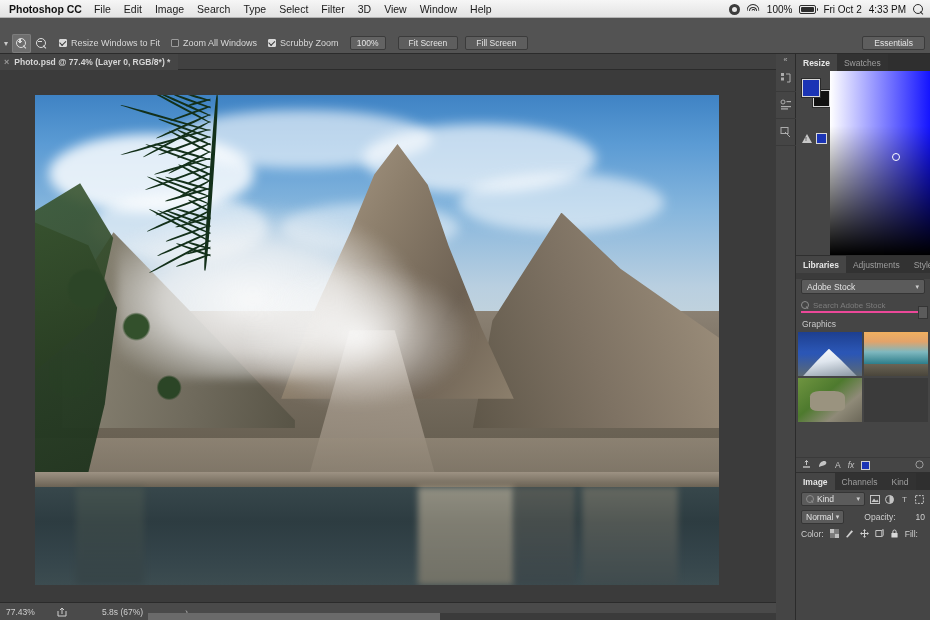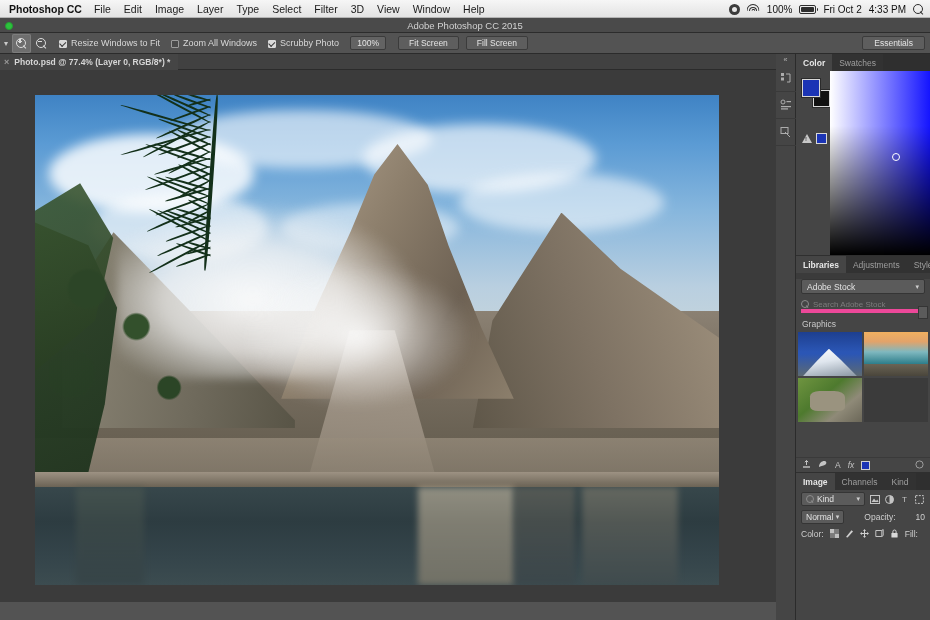--- a/index.html
+++ b/index.html
@@ -53,21 +53,21 @@
     border:1.3px solid #dcdcdc;border-radius:50%;}
   .mag::after{content:"";position:absolute;left:7.2px;top:7.2px;width:4px;height:1.4px;
     background:#dcdcdc;transform:rotate(45deg);transform-origin:left center;}
   .mag b{position:absolute;left:2.1px;top:3.2px;width:3.8px;height:1.2px;background:#dcdcdc;}
   .mag u{position:absolute;left:3.4px;top:1.9px;width:1.2px;height:3.8px;background:#dcdcdc;}
   .chk { width:8px;height:8px;border:1px solid #9b9b9b;background:#4a4a4a;border-radius:1px;
     display:inline-flex;align-items:center;justify-content:center;margin-right:4px;vertical-align:-1px;}
   .chk.on { background:#d9d9d9; border-color:#d9d9d9; }
   .chk.on::after{content:"";width:5px;height:3px;border-left:1.4px solid #3a3a3a;
     border-bottom:1.4px solid #3a3a3a;transform:rotate(-45deg) translate(0.3px,-0.6px);}
-  .optlabel { margin-right:11px; white-space:nowrap; display:flex; align-items:flex-end; }
+  .optlabel { margin-right:11px; white-space:nowrap; display:flex; align-items:center; }
   .zoomfield { width:36px; height:14px; background:#636363; border:1px solid #3b3b3b;
     border-radius:2px; font-size:8.5px; color:#e4e4e4; display:flex;
     align-items:center; justify-content:center; margin-right:12px; }
   .pbtn { height:14px; padding:0 10px; background:#5e5e5e; border:1px solid #3b3b3b;
     border-radius:2px; font-size:8.5px; color:#e4e4e4; display:flex; align-items:center;
     justify-content:center; margin-right:7px; }
   .wsbtn { position:absolute; right:5px; height:14px; padding:0 11px; background:#5e5e5e;
     border:1px solid #3b3b3b; border-radius:2px; font-size:8.5px; color:#e4e4e4;
     display:flex; align-items:center; }
 
@@ -194,21 +194,21 @@
     border:1.3px solid #fff; border-radius:50%; }
 
   
   .libpanel { background:#454545; }
   .libsel { margin:6px 5px 0 5px; height:15px; background:#5b5b5b; border:1px solid #353535;
     border-radius:2px; display:flex; align-items:center; padding:0 5px; font-size:8.5px;
     color:#e2e2e2; justify-content:space-between; }
   .libsel .cv { font-size:7px; color:#cfcfcf; }
   .libgrid-btn { position:absolute; right:2px; top:27px; width:10px; height:13px;
     background:#5b5b5b; border:1px solid #353535; }
-  .libsearch { margin:5px 5px 0 5px; height:14px; border-bottom:4px solid #ec4899;
+  .libsearch { margin:5px 5px 0 5px; height:14px; border-bottom:2px solid #ec4899;
     display:flex; align-items:center; gap:4px; font-size:8px; color:#7d7d7d; }
   .lsi { width:8px;height:8px;position:relative;flex:0 0 auto; }
   .lsi::before{content:"";position:absolute;left:0;top:0;width:6px;height:6px;border:1.1px solid #8d8d8d;border-radius:50%;}
   .lsi::after{content:"";position:absolute;left:5px;top:5px;width:3px;height:1.1px;background:#8d8d8d;transform:rotate(45deg);transform-origin:left center;}
   .libsec { margin:6px 0 3px 6px; font-size:8.5px; color:#c8c8c8; }
   .thumbs { display:grid; grid-template-columns:1fr 1fr; gap:2px; padding:0 2px; }
   .th { height:44px; background:#222; position:relative; overflow:hidden; }
   .th1 { background:linear-gradient(#1d3f8f 0%,#2b56b5 45%,#2b56b5 50%,#5d6a72 100%); }
   .th1::after{content:"";position:absolute;left:8%;bottom:0;width:84%;height:62%;
     background:linear-gradient(170deg,#ffffff 0%,#dfe6ee 45%,#8a97a3 100%);
@@ -254,21 +254,21 @@
 </head>
 <body>
 
 <div class="app">
 
   <div class="macbar">
     <span class="appname">Photoshop CC</span>
     <span class="mitem">File</span>
     <span class="mitem">Edit</span>
     <span class="mitem">Image</span>
-    <span class="mitem">Layer</span>
+    <span class="mitem">Search</span>
     <span class="mitem">Type</span>
     <span class="mitem">Select</span>
     <span class="mitem">Filter</span>
     <span class="mitem">3D</span>
     <span class="mitem">View</span>
     <span class="mitem">Window</span>
     <span class="mitem">Help</span>
 
     <div class="right">
       <span class="dbx"></span>
@@ -280,24 +280,20 @@
       <span>100%</span>
       <span class="batt">
           <i></i>
         </span>
       <span>Fri Oct 2</span>
       <span>4:33 PM</span>
       <span class="srch"></span>
     </div>
   </div>
 
-  <div class="titlebar">
-    <span class="tl-dot"></span>
-    <span class="t">Adobe Photoshop CC 2015</span>
-  </div>
 
   <div class="optbar">
     <span class="opt-chev">▾</span>
 
     <span class="tool-btn active">
       <span class="mag">
           <b></b>
           <u></u>
         </span>
     </span>
@@ -310,21 +306,21 @@
     <span class="optlabel">
       <span class="chk on"></span>
       <span>Resize Windows to Fit</span>
     </span>
     <span class="optlabel">
       <span class="chk"></span>
       <span>Zoom All Windows</span>
     </span>
     <span class="optlabel">
       <span class="chk on"></span>
-      <span>Scrubby Photo</span>
+      <span>Scrubby Zoom</span>
     </span>
 
     <span class="zoomfield">100%</span>
     <span class="pbtn">Fit Screen</span>
     <span class="pbtn">Fill Screen</span>
 
     <span class="wsbtn">Essentials</span>
   </div>
 
   <div class="doctabs">
@@ -413,20 +409,34 @@
         <div class="shore"></div>
         <div class="lake"></div>
         <div class="refl r1"></div>
           <div class="refl r2"></div>
         <div class="refl r3"></div>
           <div class="refl r4"></div>
       </div>
     </div>
   </div>
 
+  <div class="statusbar">
+    <span class="sb-zoom">77.43%</span>
+    <span class="sb-share">
+      <svg width="10" height="10" viewBox="0 0 10 10" aria-hidden="true">
+        <path d="M1 4 V9 H9 V4" fill="none" stroke="#cfcfcf" stroke-width="1"></path>
+        <path d="M5 7 V1 M5 1 L3 3 M5 1 L7 3" fill="none" stroke="#cfcfcf" stroke-width="1"></path>
+      </svg>
+    </span>
+    <span class="sb-doc">5.8s (67%)</span>
+    <span class="sb-arrow">›</span>
+    <div class="sb-scroll">
+      <div class="sb-thumb"></div>
+    </div>
+  </div>
 
   <div class="icondock">
     <div class="dock-chev">«</div>
     <div class="dock-btn">
       <svg class="dock-gl" viewBox="0 0 12 12" aria-hidden="true">
         <rect x="1" y="1" width="3" height="3" fill="#c8c8c8"></rect>
         <rect x="1" y="5.5" width="3" height="3" fill="#c8c8c8"></rect>
         <path d="M6 2 h4 v8 h-3" fill="none" stroke="#c8c8c8" stroke-width="1"></path>
       </svg>
     </div>
@@ -442,21 +452,21 @@
       <svg class="dock-gl" viewBox="0 0 12 12" aria-hidden="true">
         <rect x="1" y="1.5" width="7" height="6" fill="none" stroke="#c8c8c8" stroke-width="1"></rect>
         <path d="M5 6 l5 5" stroke="#c8c8c8" stroke-width="1" fill="none"></path>
       </svg>
     </div>
   </div>
 
   <div class="panels">
 
     <div class="ptabs">
-      <div class="ptab active">Color</div>
+      <div class="ptab active">Resize</div>
       <div class="ptab">Swatches</div>
     </div>
     <div class="colorpanel">
       <div class="swatchbox">
         <div class="sw-bg"></div>
         <div class="sw-fg"></div>
       </div>
       <div class="warnrow">
         <span class="warn-tri"></span>
         <span class="warn-sw"></span>

